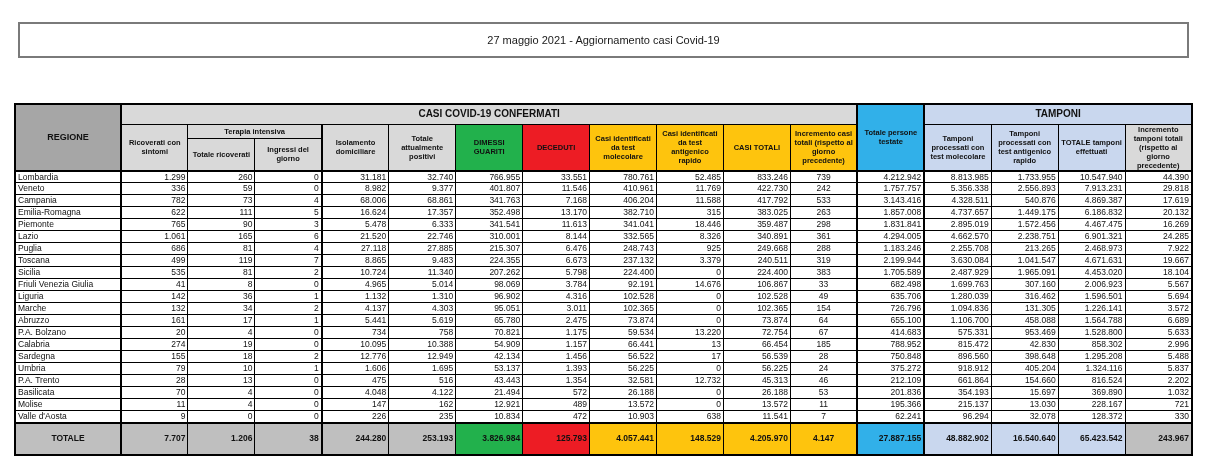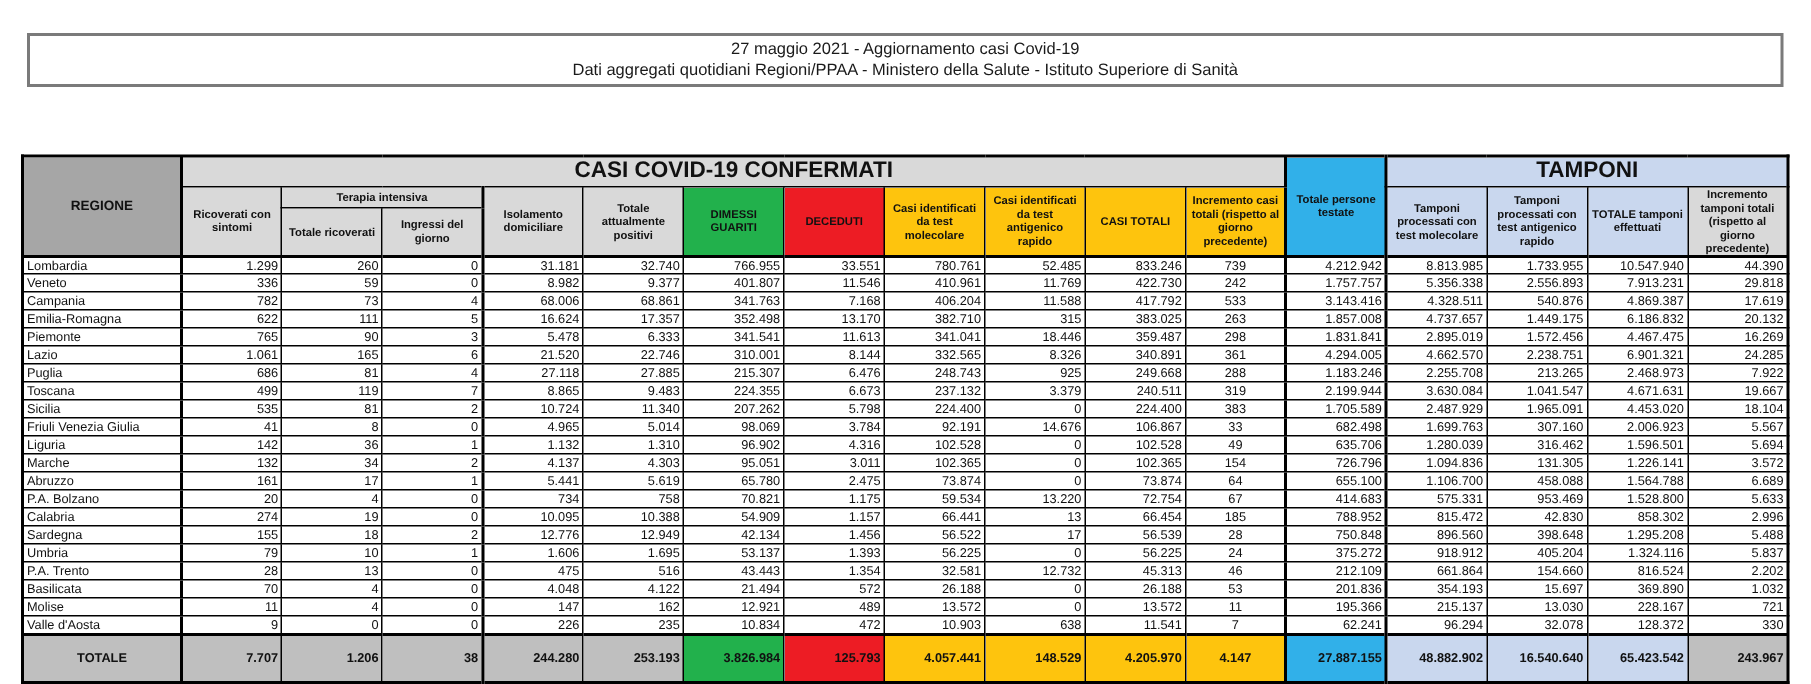--- a/index.html
+++ b/index.html
@@ -25,21 +25,21 @@
     border-collapse:collapse;table-layout:fixed;
     border:2px solid var(--c-border);
   }
   col.region-col{width:106px;}
   th,td{border:1px solid var(--c-border);padding:0 2px;overflow:hidden;}
   thead th{
     font-size:7.5px;font-weight:bold;text-align:center;vertical-align:middle;
     line-height:1.2;background:var(--c-hgray);
   }
   .hr-a{height:20px;} .hr-b{height:14px;} .hr-c{height:32px;}
-  th.group-h{font-size:15px;}
+  th.group-h{font-size:10px;}
   th.h-dark{background:var(--c-hdark);font-size:9px;}
   th.h-green{background:var(--c-green);}
   th.h-red{background:var(--c-red);}
   th.h-yellow{background:var(--c-yellow);}
   th.h-cyan{background:var(--c-cyan);}
   th.h-peri{background:var(--c-periwinkle);}
   tbody td{font-size:8.5px;height:12px;line-height:1;background:#fff;white-space:nowrap;}
   td.num{text-align:right;}
   td.region{text-align:left;}
   tbody tr:first-child td{border-top-width:2px;}
@@ -59,21 +59,20 @@
   tr.totale td:nth-child(13){background:var(--c-cyan);}
   tr.totale td:nth-child(14),tr.totale td:nth-child(15),
   tr.totale td:nth-child(16){background:var(--c-periwinkle);}
   tr.totale td:nth-child(17){background:var(--c-totgray);}
 </style>
 </head>
 <body>
 
 <div class="title-box">
   <div class="title-line">27 maggio 2021 - Aggiornamento casi Covid-19</div>
-  <div class="title-line">Dati aggregati quotidiani Regioni/PPAA - Ministero della Salute - Istituto Superiore di Sanità</div>
 </div>
 
 <table class="covid">
   <colgroup>
     <col class="region-col">
     <col span="16">
   </colgroup>
   <thead>
     <tr class="hr-a">
       <th rowspan="3" class="h-dark br2">REGIONE</th>

